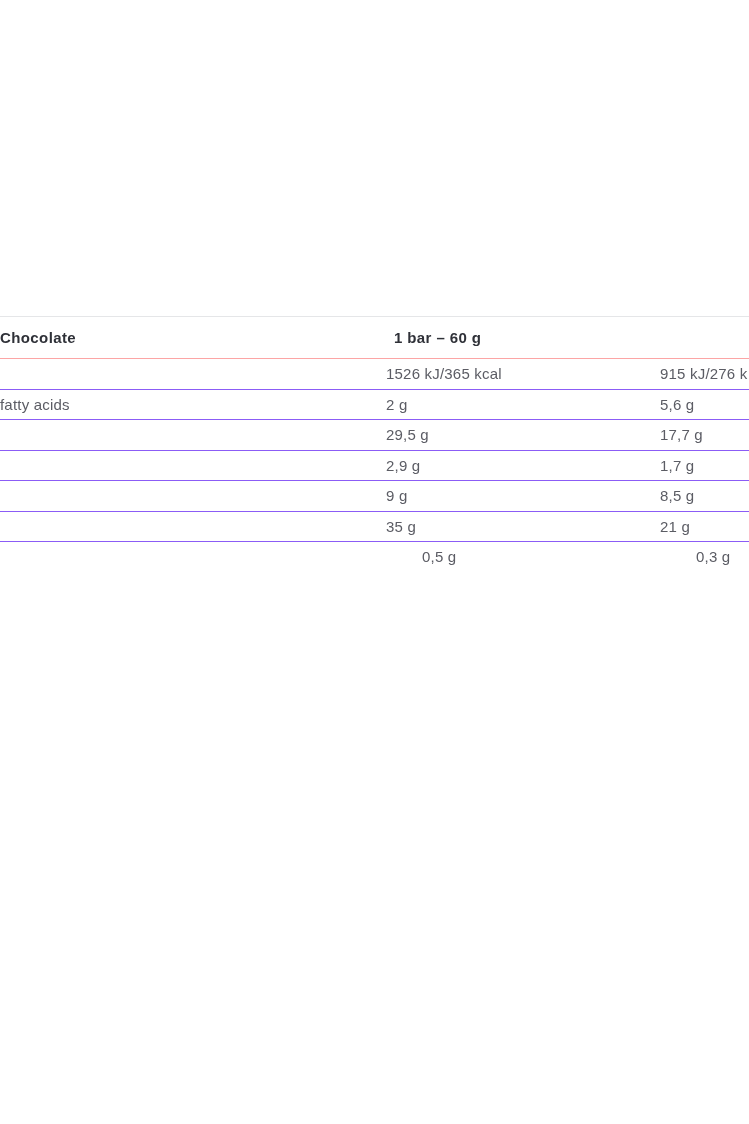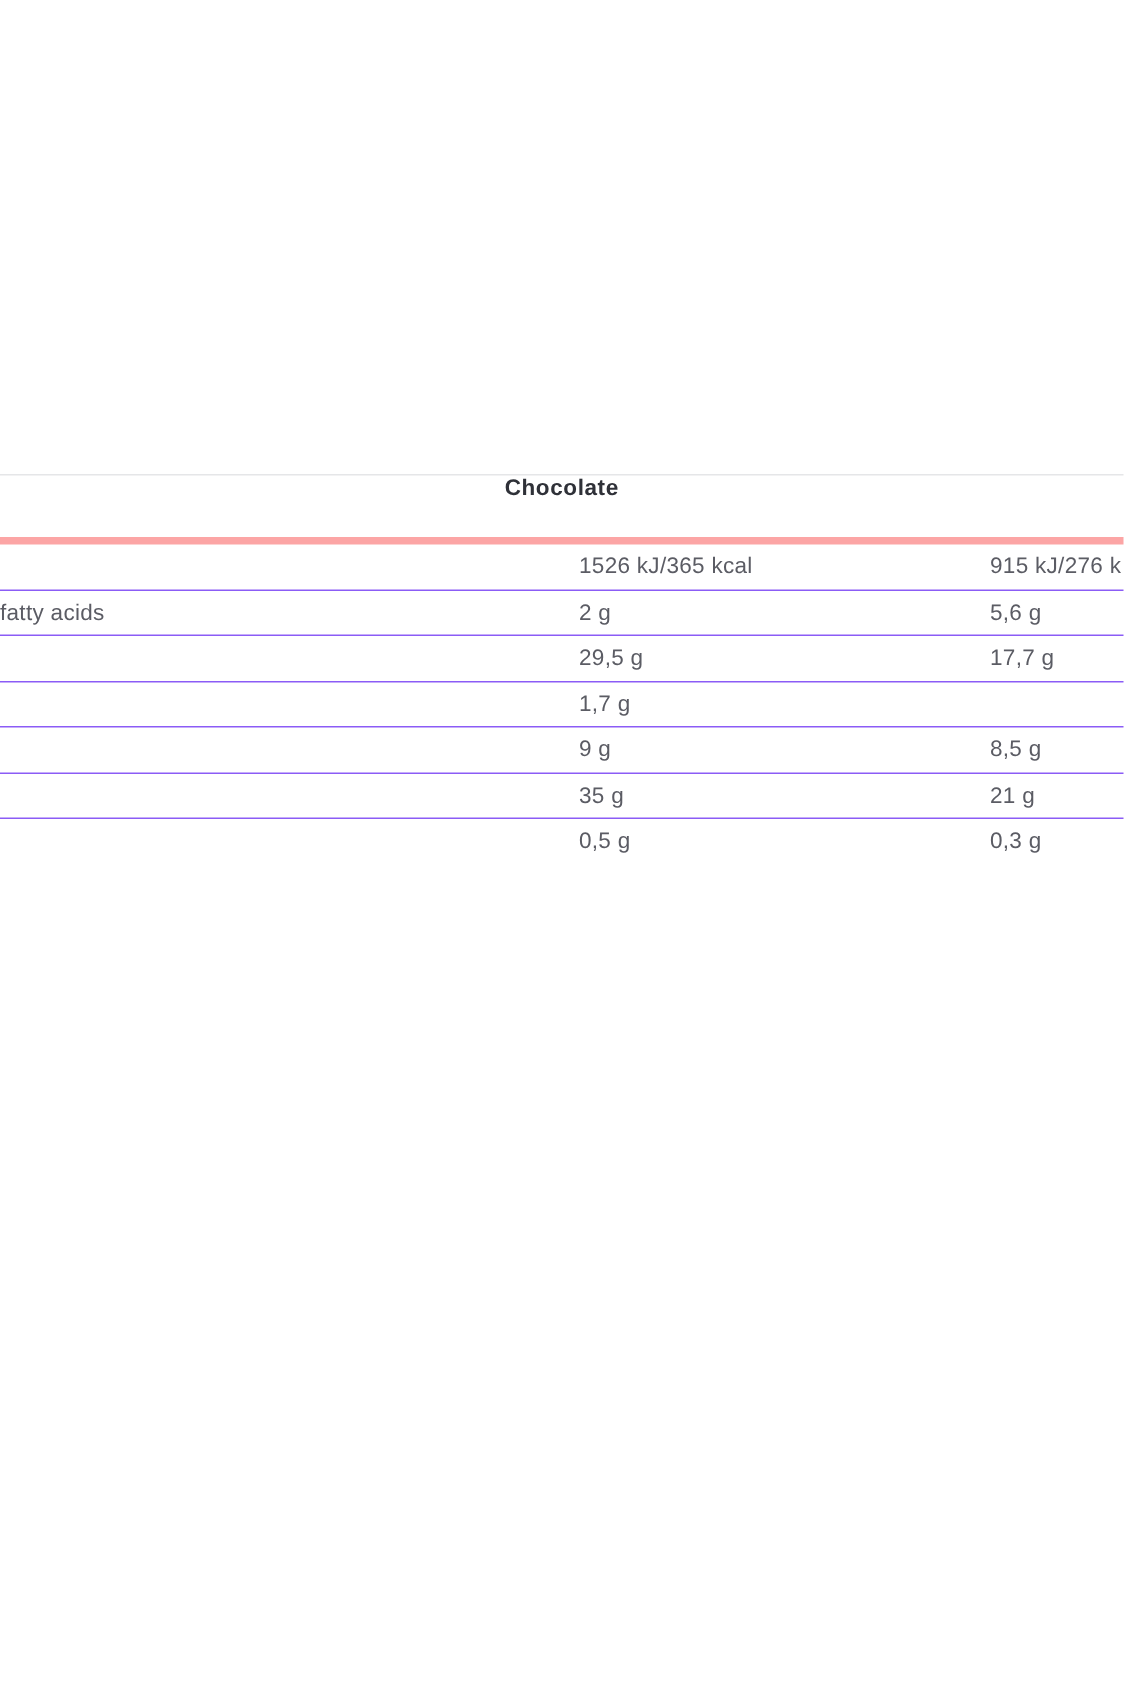--- a/index.html
+++ b/index.html
@@ -27,28 +27,28 @@
     letter-spacing: 0.2px;
   }
   .nt-row {
     display: flex;
     align-items: center;
     height: 29.5px;
     border-bottom: 1px solid #8b5cf6;
   }
   .nt-row.last {
     border-bottom: none;
+    margin-left: 36px;
   }
   .nt-header {
     height: 41px;
     font-weight: 700;
     color: #2f3138;
-    border-bottom: 5px solid #fca5a5;
+    border-bottom: 1px solid #fca5a5;
     letter-spacing: 0.4px;
-    flex-direction: column;
   }
   .nt-col-label {
     flex: 0 0 386px;
     white-space: nowrap;
     overflow: hidden;
   }
   .nt-col-100 {
     flex: 0 0 274px;
     white-space: nowrap;
   }
@@ -101,20 +101,21 @@
   </div>
 
   <div class="nt-row">
     <div class="nt-col-label"></div>
     <div class="nt-col-100">29,5 g</div>
     <div class="nt-col-bar">17,7 g</div>
   </div>
 
   <div class="nt-row">
     <div class="nt-col-label"></div>
+    <div class="nt-col-100">2,9 g</div>
     <div class="nt-col-bar">1,7 g</div>
   </div>
 
   <div class="nt-row">
     <div class="nt-col-label"></div>
     <div class="nt-col-100">9 g</div>
     <div class="nt-col-bar">8,5 g</div>
   </div>
 
   <div class="nt-row">

